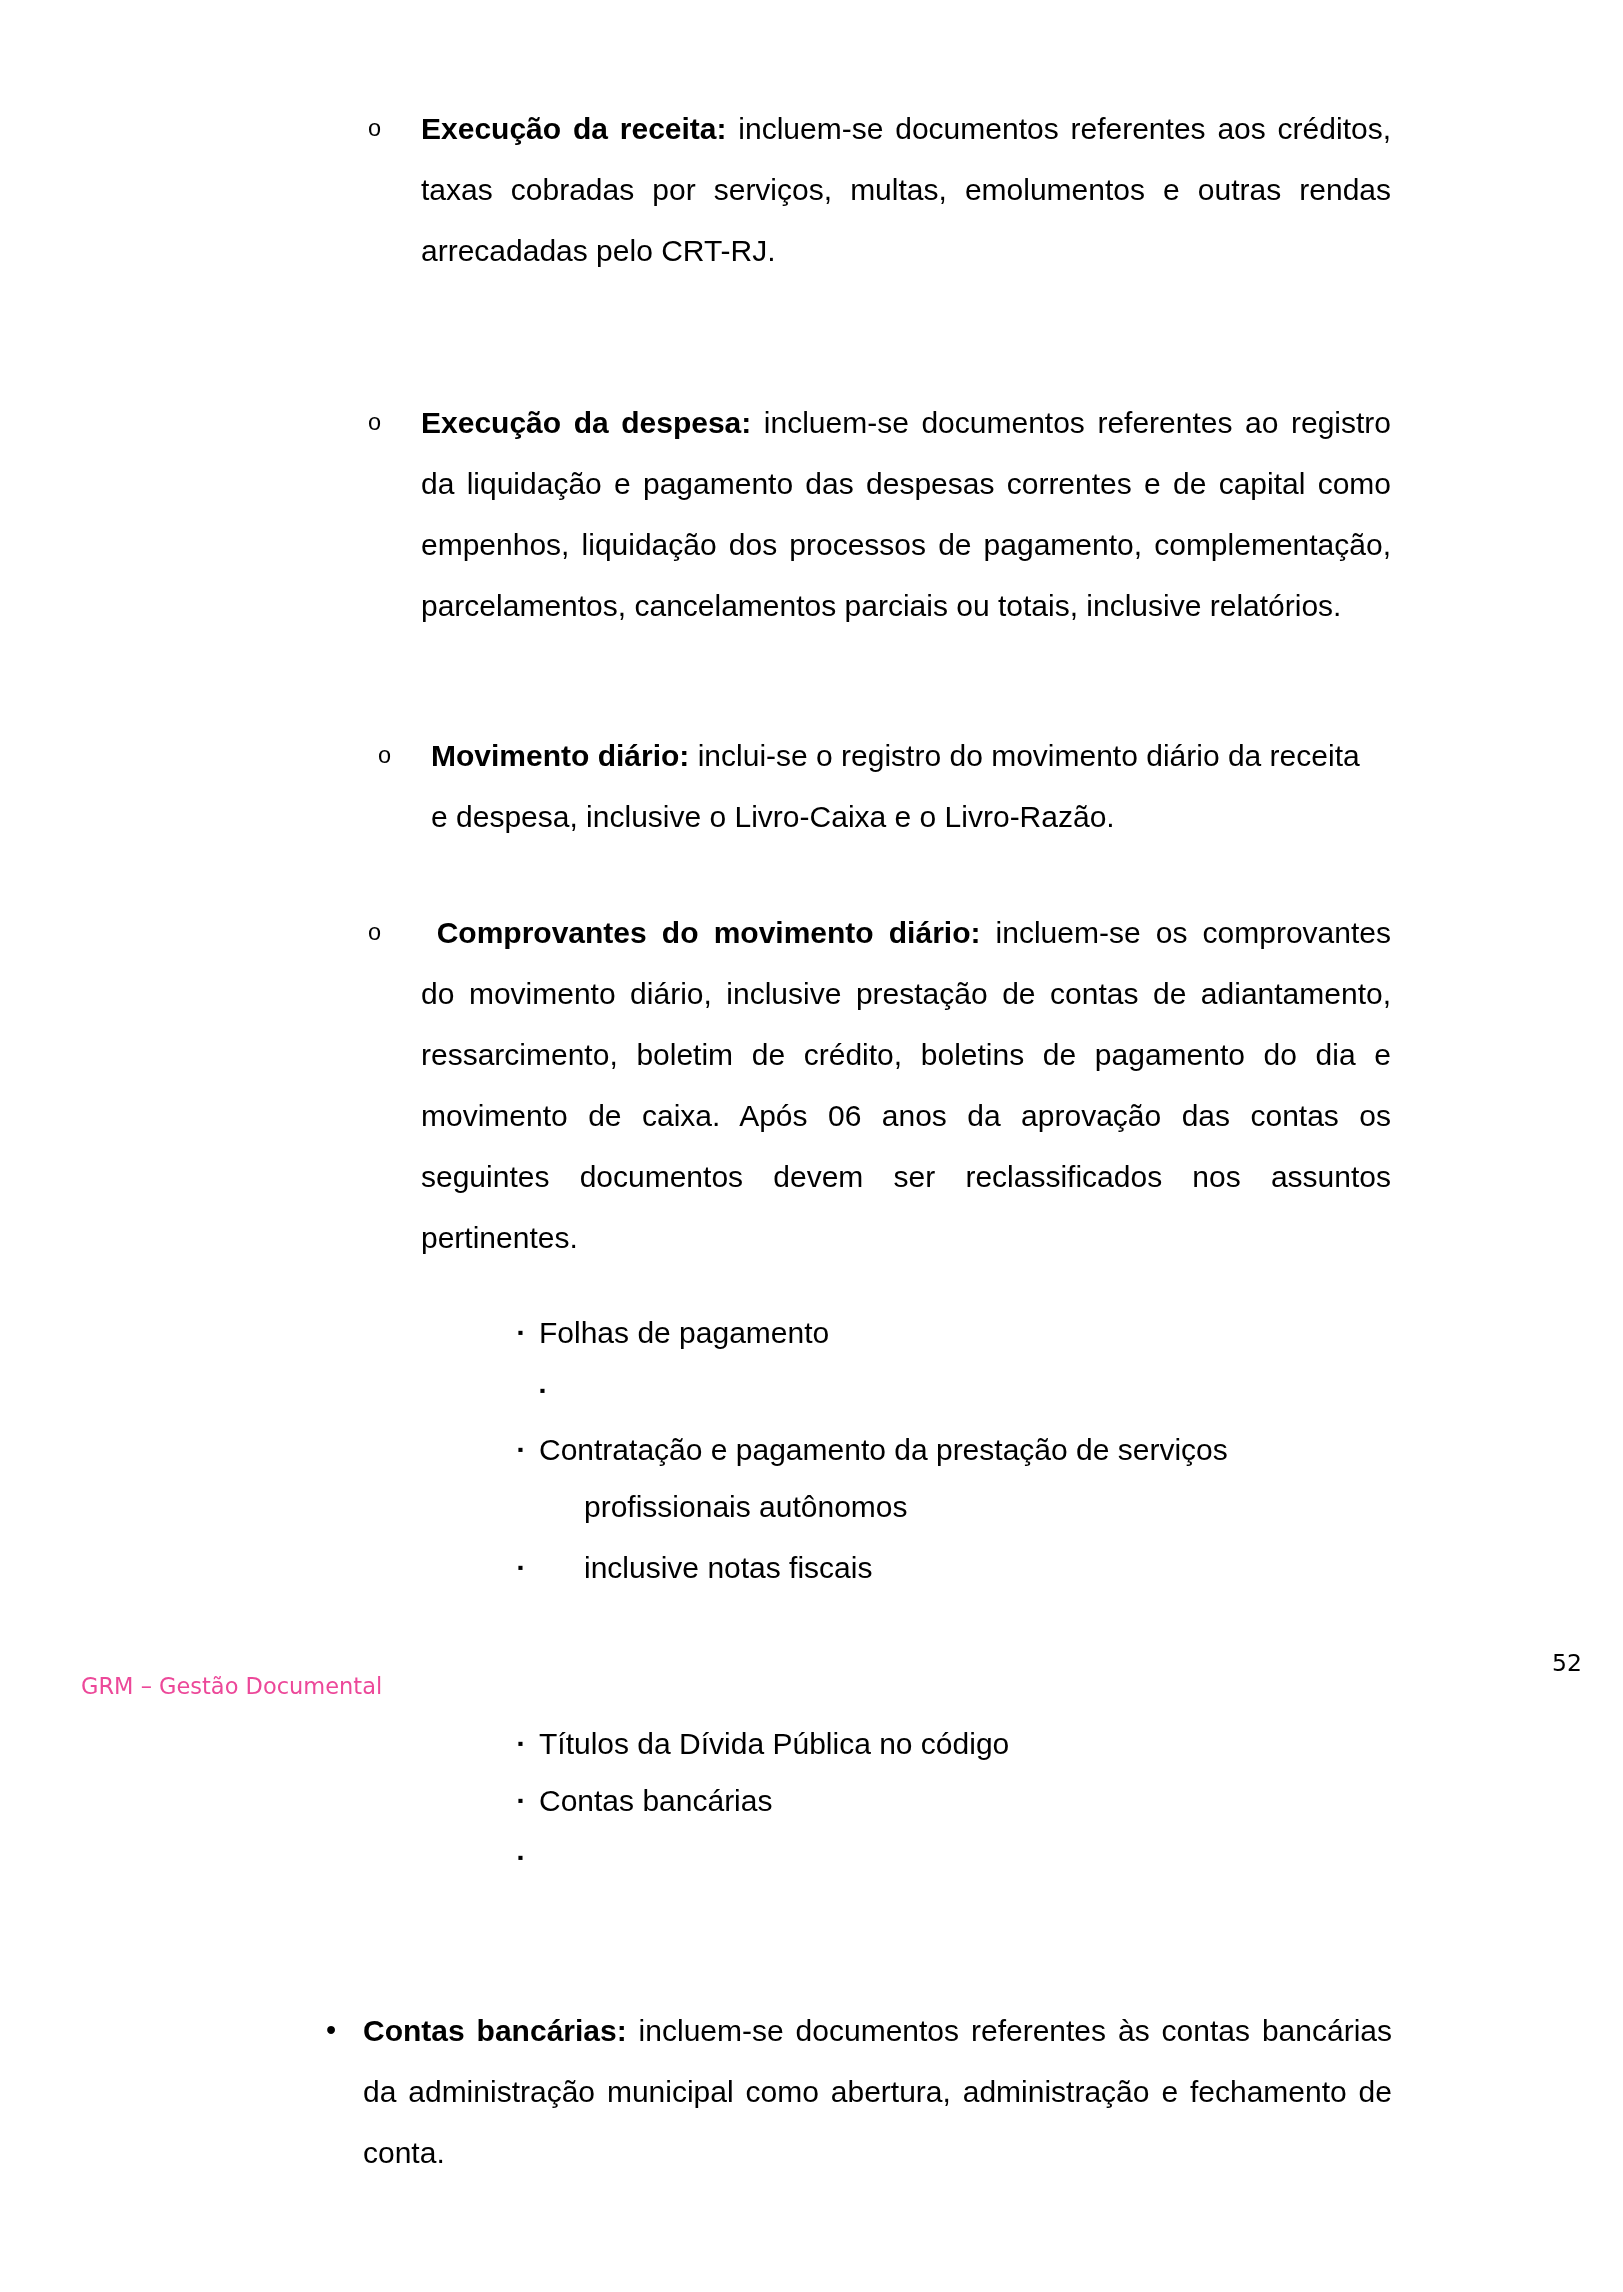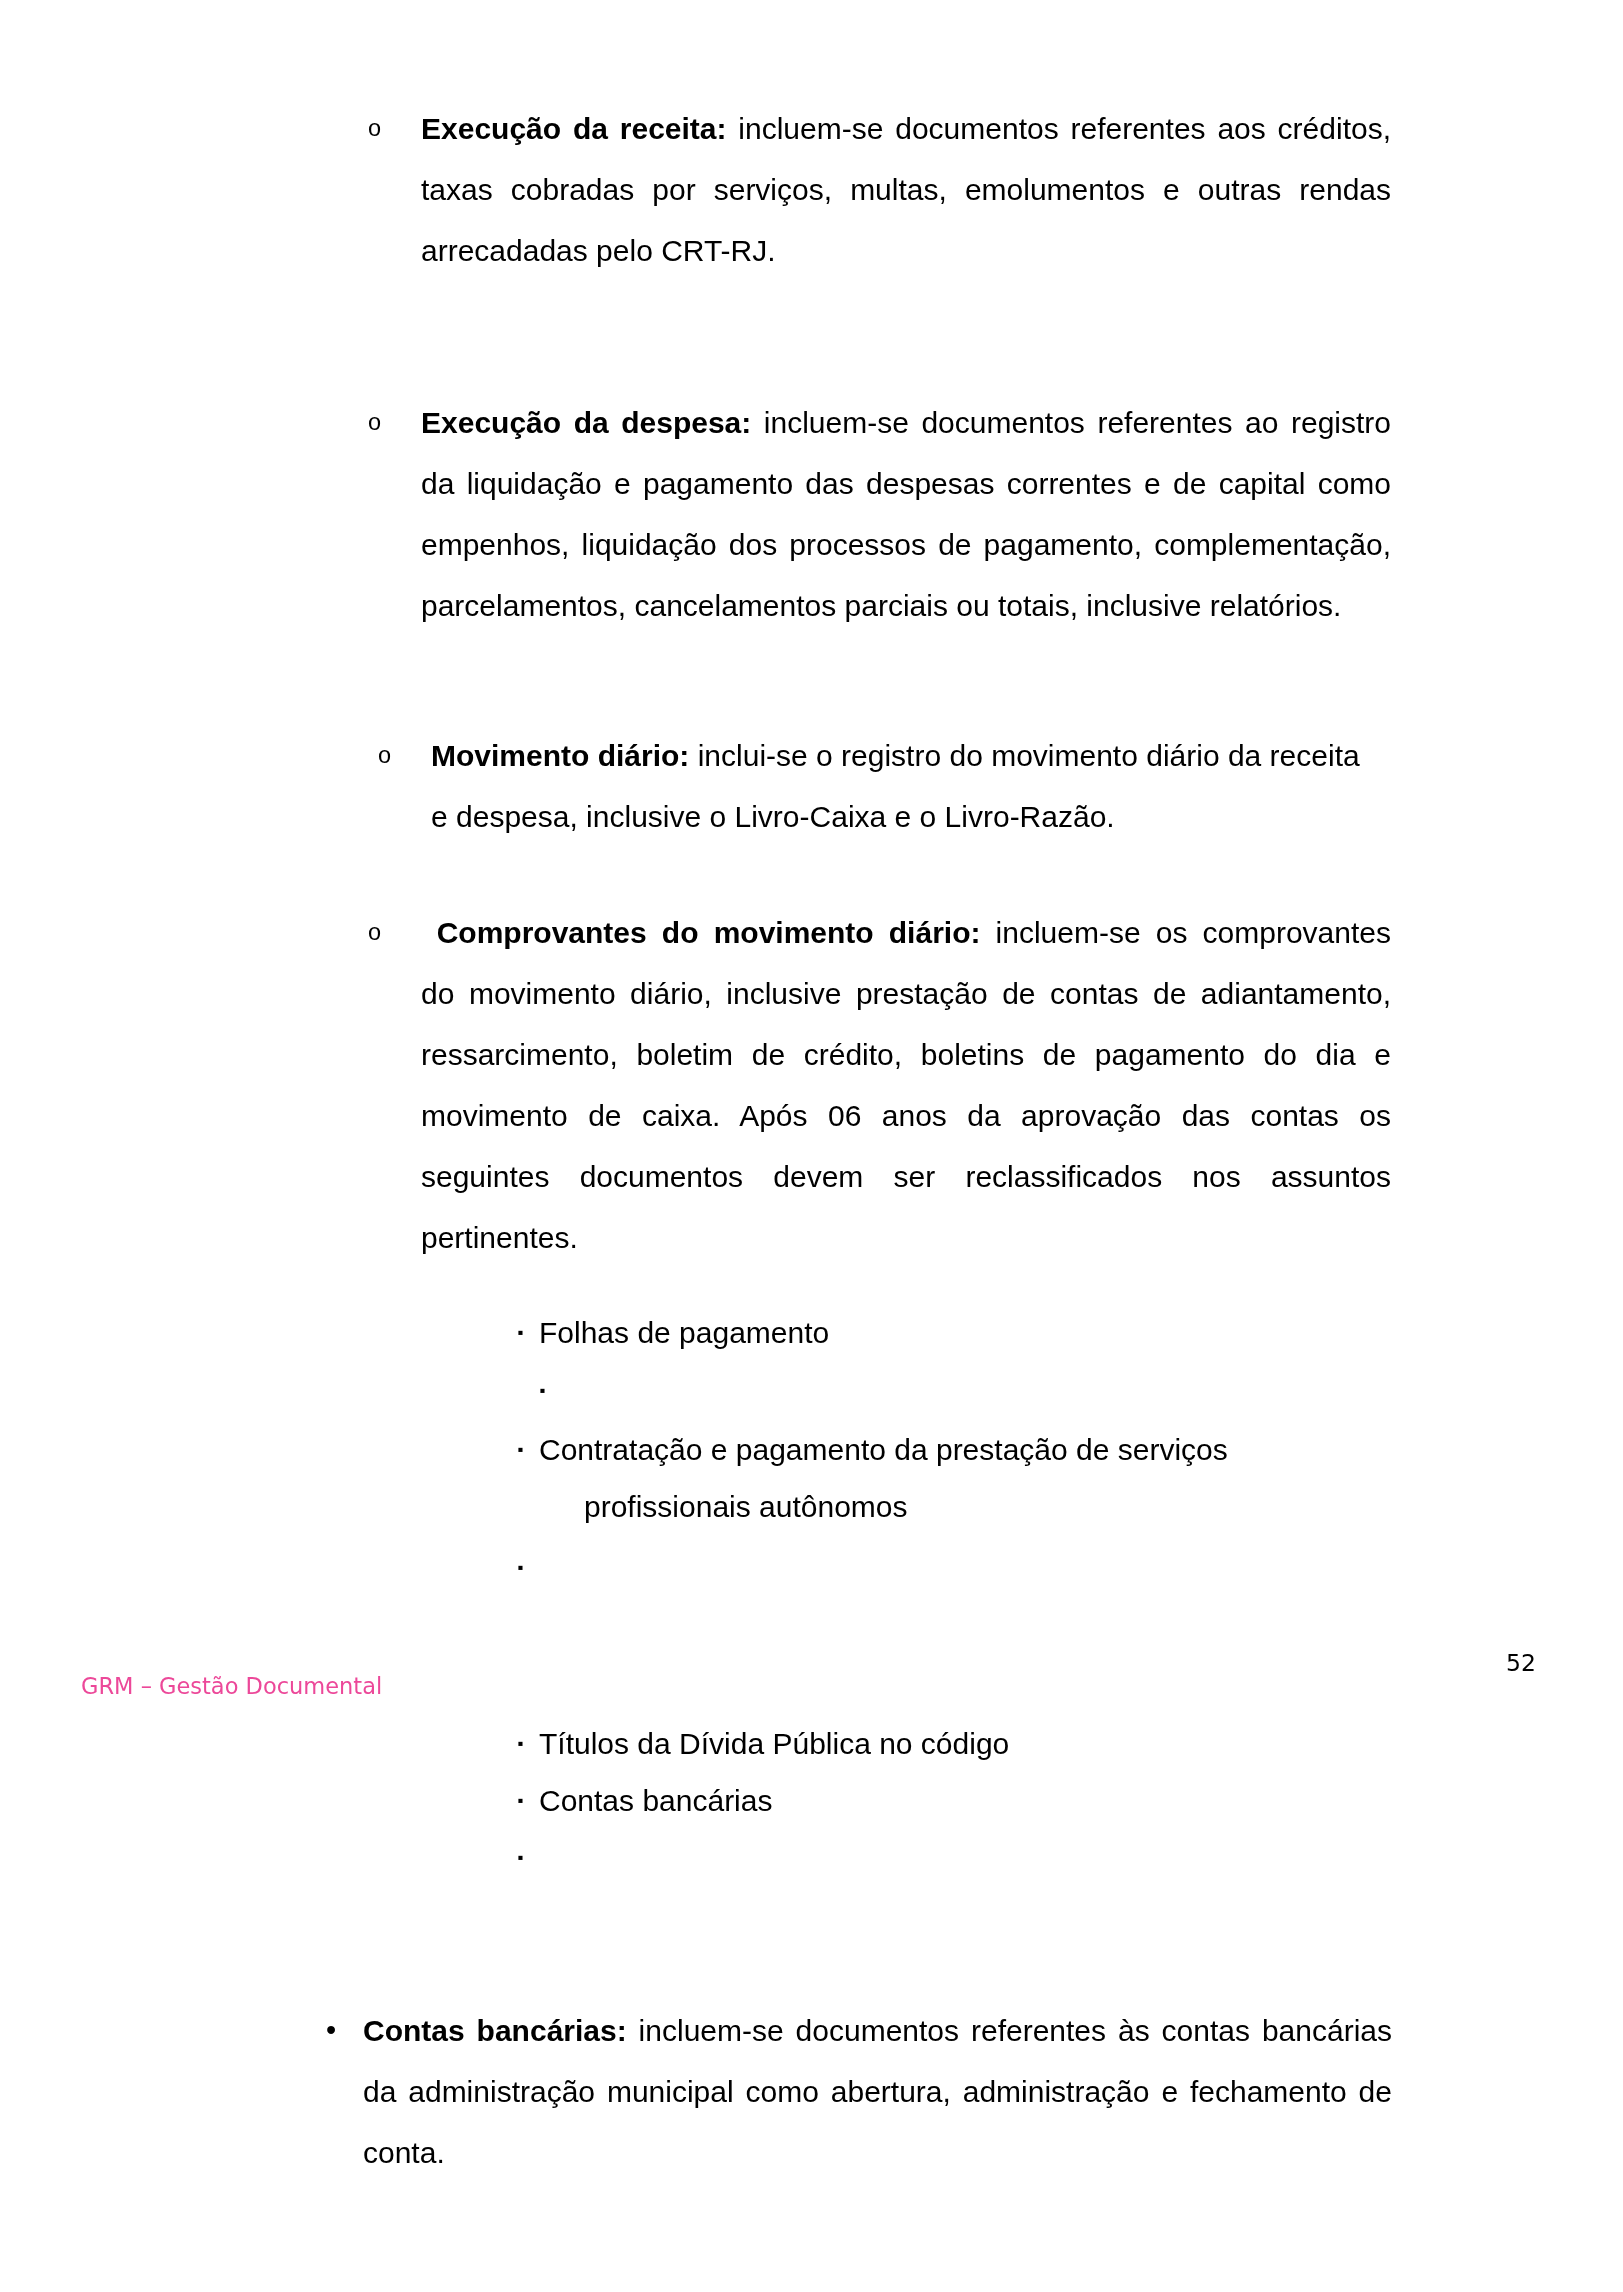--- a/index.html
+++ b/index.html
@@ -89,21 +89,21 @@
     left: 81px;
     top: 1672px;
     font-family: "DejaVu Sans", sans-serif;
     font-size: 22.5px;
     line-height: 29px;
     color: #ec4899;
     white-space: nowrap;
   }
   .page-number {
     position: absolute;
-    left: 1506px;
+    left: 1552px;
     top: 1649px;
     font-family: "DejaVu Sans", sans-serif;
     font-size: 23.5px;
     line-height: 29px;
     color: #000;
   }
 </style>
 </head>
 <body>
 
@@ -139,20 +139,21 @@
   </div>
 
   <div class="lvl3" style="left:539px;top:1421px;width:882px;">
     <span class="marker">▪</span>
     <span>Contratação e pagamento da prestação de serviços</span>
     <span class="cont">profissionais autônomos</span>
   </div>
 
   <div class="lvl3" style="left:539px;top:1539px;width:882px;">
     <span class="marker">▪</span>
+    <span class="cont">inclusive notas fiscais</span>
   </div>
 
   <div class="footer-label">GRM – Gestão Documental</div>
   <div class="page-number">52</div>
 
   <div class="lvl3" style="left:539px;top:1715px;width:882px;">
     <span class="marker">▪</span>
     <span>Títulos da Dívida Pública no código</span>
   </div>
 

